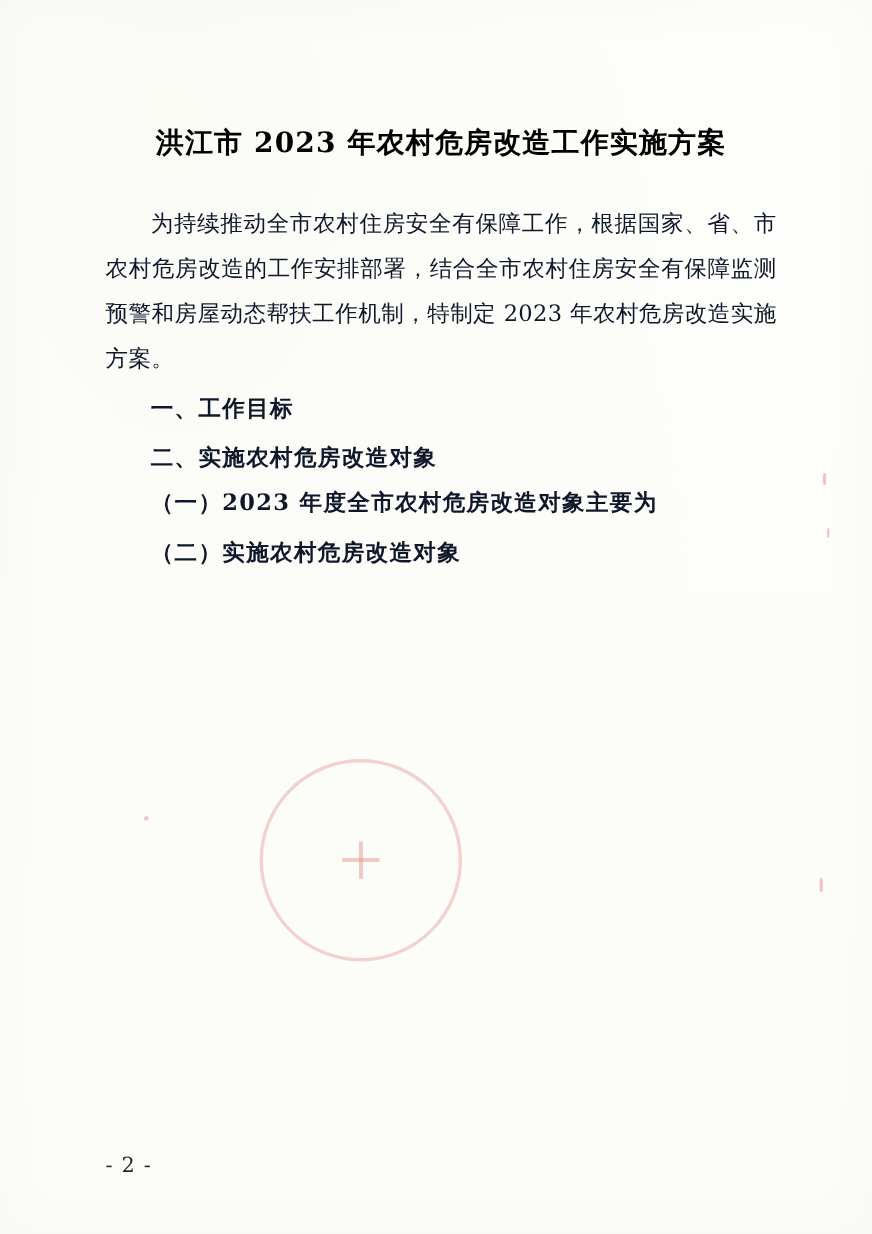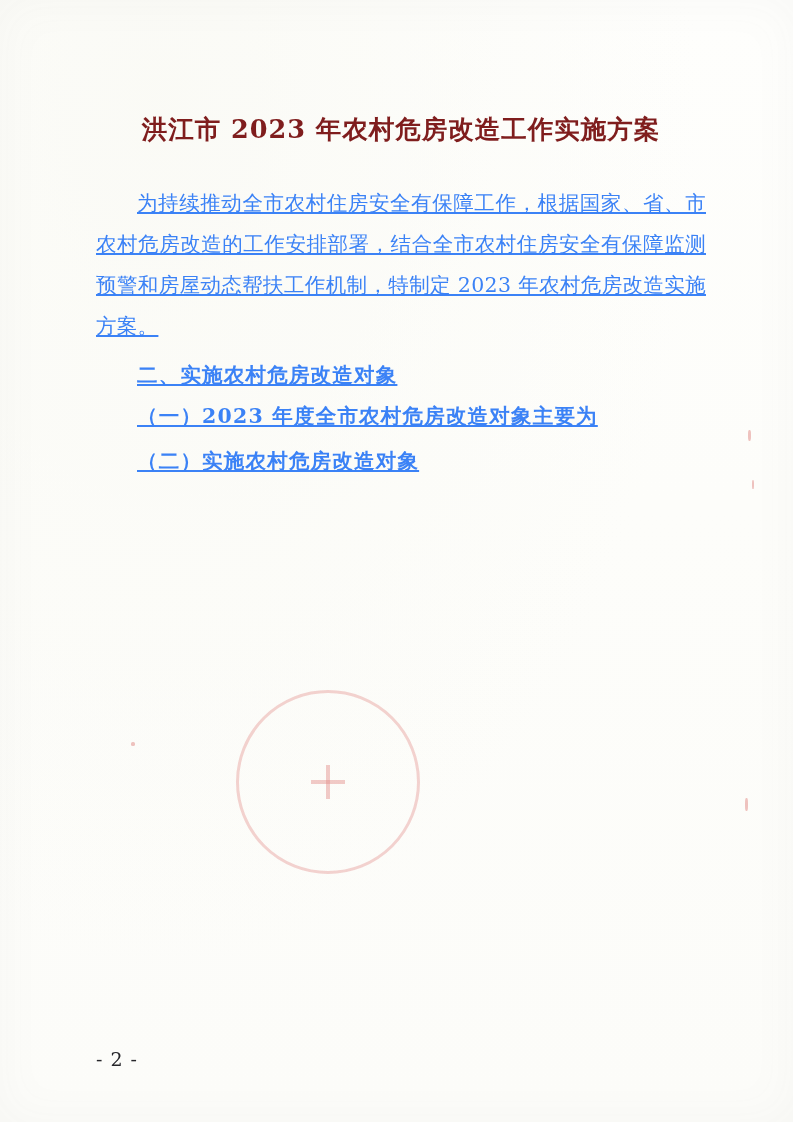--- a/index.html
+++ b/index.html
@@ -33,33 +33,32 @@
     width: 610px;
     height: 1122px;
   }
   .doc-title {
     margin: 0;
     padding-top: 112px;
     text-align: center;
     font-size: 25.5px;
     font-weight: bold;
     letter-spacing: 1px;
-    color: #7f1d1d;
+    color: #000000;
     font-family: "DejaVu Serif", "Liberation Serif", serif;
     white-space: nowrap;
   }
   .para {
     margin: 0;
     font-size: 20.5px;
     line-height: 41px;
-    color: #3b82f6;
+    color: #0f172a;
     text-align: justify;
     text-justify: inter-ideograph;
     letter-spacing: 0.3px;
-    text-decoration: underline;
   }
   .para.indent {
     text-indent: 41px;
   }
   .para.heading {
     text-indent: 41px;
     font-weight: bold;
     letter-spacing: 1.2px;
   }
   .spacer-lg { height: 36px; }
@@ -132,20 +131,21 @@
 
   <div class="content">
     <h1 class="doc-title">洪江市 2023 年农村危房改造工作实施方案</h1>
 
     <div class="spacer-lg"></div>
 
     <p class="para indent">为持续推动全市农村住房安全有保障工作，根据国家、省、市农村危房改造的工作安排部署，结合全市农村住房安全有保障监测预警和房屋动态帮扶工作机制，特制定 2023 年农村危房改造实施方案。</p>
 
     <div class="spacer-md"></div>
 
+    <p class="para heading">一、工作目标</p>
 
 
     <div class="spacer-md"></div>
 
     <p class="para heading">二、实施农村危房改造对象</p>
 
     <p class="para heading">（一）2023 年度全市农村危房改造对象主要为</p>
 
 
     <div class="spacer-md"></div>

